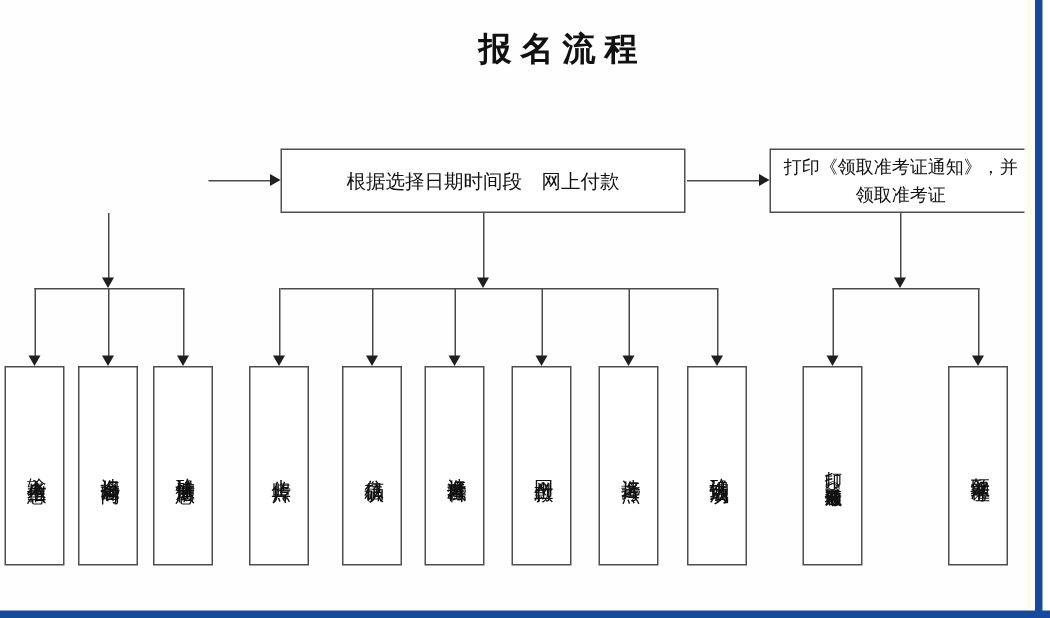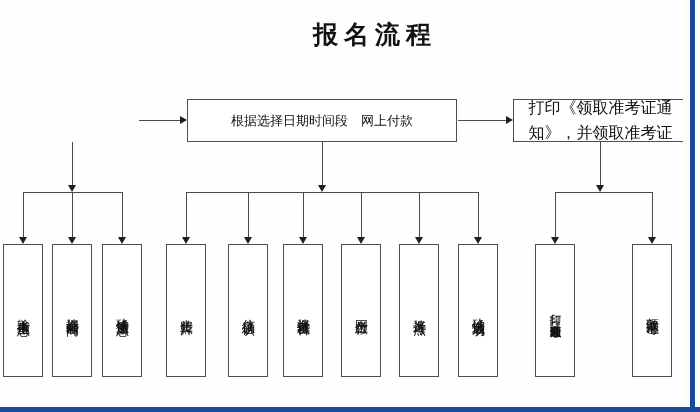--- a/index.html
+++ b/index.html
@@ -9,30 +9,30 @@
     background:var(--background, #fefefe);
     color:var(--text, #111);
     position:relative;
     overflow:hidden;
   }
   .stage { position:absolute; left:0; top:0; width:700px; height:412px; }
 
   .title {
     position:absolute; left:375px; top:18px; transform:translateX(-50%);
     font-family:Liberation Mono, monospace;
-    font-weight:bold; font-size:25px; letter-spacing:6px; white-space:nowrap;
+    font-weight:bold; font-size:22px; letter-spacing:6px; white-space:nowrap;
   }
 
   .tbox {
     position:absolute; top:99px; height:43px;
     background:#fff; border:1.5px solid var(--box-border, #4e4e4e);
     display:flex; align-items:center; justify-content:center;
     font-size:13px; text-align:center;
   }
-  .tbox.print { font-size:16px; line-height:1.55; padding:0 8px; }
+  .tbox.print { font-size:12px; line-height:1.55; padding:0 8px; }
 
   .vbox {
     position:absolute; top:244px; height:133px; width:40px;
     background:#fff; border:1.5px solid var(--box-border, #4e4e4e);
     display:flex; align-items:center; justify-content:center;
   }
   .vbox span {
     writing-mode:vertical-rl; text-orientation:mixed;
     font-size:13px; letter-spacing:1px; white-space:nowrap;
   }

